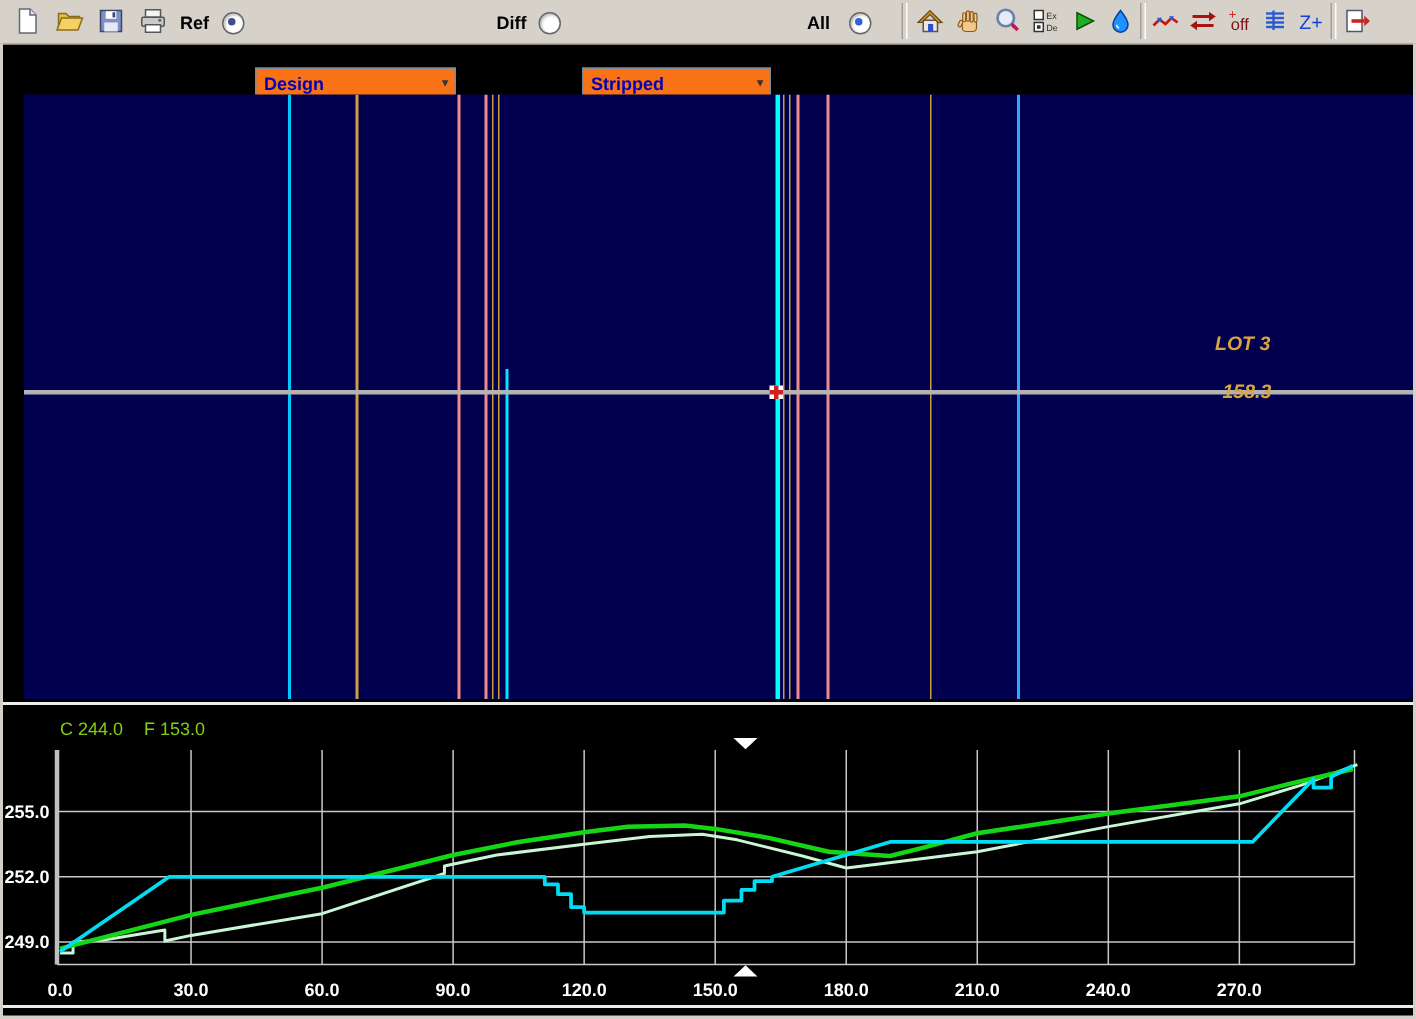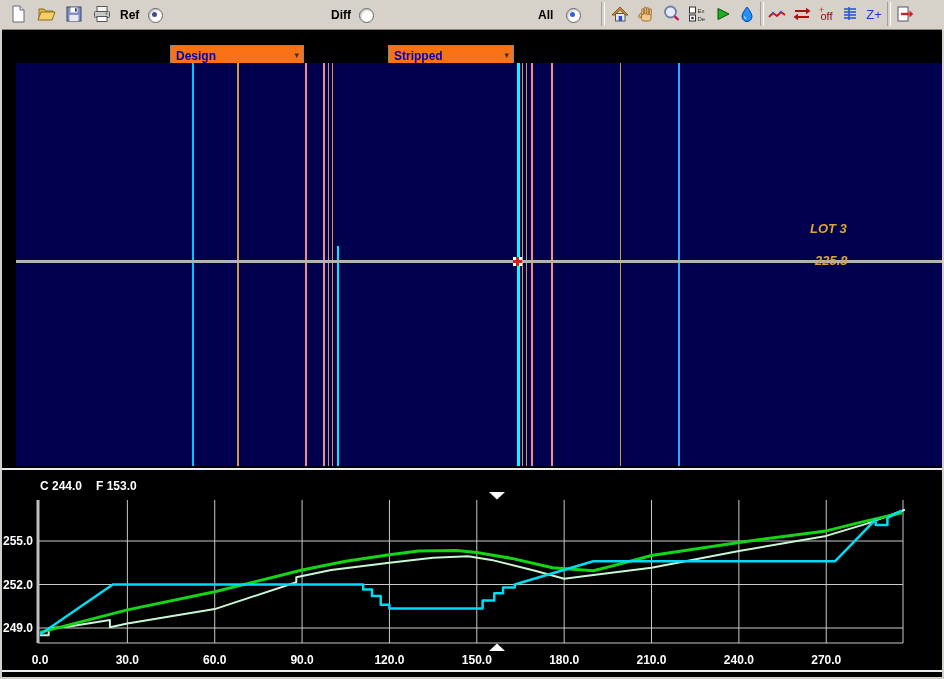--- a/index.html
+++ b/index.html
@@ -27,21 +27,21 @@
   .hline{position:absolute;left:0;top:197px;width:944px;height:3px;background:#b3b3b3;}
   .crosshair{position:absolute;left:497px;top:194px;width:9px;height:9px;background:#fff;}
   .crosshair:before{content:"";position:absolute;left:0;top:3px;width:9px;height:3px;background:#c22;}
   .crosshair:after{content:"";position:absolute;left:3px;top:0;width:3px;height:9px;background:#c22;}
   .plan-text{position:absolute;color:#d9a43c;font-style:italic;font-weight:bold;font-size:13px;white-space:nowrap;}
   
   .divider{position:absolute;left:0;top:466px;width:944px;height:6px;background:#000;}
   .divider:after{content:"";position:absolute;left:0;top:2px;width:944px;height:2px;background:#ececec;}
   
   .section{position:absolute;left:0;top:472px;width:944px;height:205px;background:#000;}
-  .status{position:absolute;left:40px;top:7px;color:#ffffff;font-weight:bold;font-size:12px;}
+  .status{position:absolute;left:40px;top:7px;color:#84cc16;font-weight:normal;font-size:12px;}
   .status span{margin-right:14px;}
   #chart-svg{position:absolute;left:0;top:0;}
   #chart-svg text{font-family:"Liberation Sans",sans-serif;font-weight:bold;font-size:12px;fill:#fff;}
   
   .edge-l,.edge-r{position:absolute;top:29px;width:2px;height:650px;background:#d4d0c8;z-index:40;}
   .edge-l{left:0}.edge-r{right:0}
   .edge-b{position:absolute;left:0;top:677px;width:944px;height:2px;background:#d4d0c8;z-index:40;}
 </style>
 </head>
 <body>
@@ -210,21 +210,21 @@
       <div class="plan-line" style="left: 501px; top: 0px; height: 436px; width: 3px; background: rgb(0, 255, 255);"></div>
       <div class="plan-line" style="left: 321px; top: 183px; height: 253px; width: 2px; background: rgb(0, 232, 255);"></div>
       <div class="plan-line" style="left: 316px; top: 0px; height: 436px; width: 1px; background: rgb(207, 159, 63);"></div>
       <div class="plan-line" style="left: 312px; top: 0px; height: 436px; width: 1px; background: rgb(207, 159, 63);"></div>
       <div class="plan-line" style="left: 307px; top: 0px; height: 436px; width: 2px; background: rgb(241, 138, 138);"></div>
       <div class="plan-line" style="left: 289px; top: 0px; height: 436px; width: 2px; background: rgb(241, 138, 138);"></div>
       <div class="plan-line" style="left: 221px; top: 0px; height: 436px; width: 2px; background: rgb(207, 159, 63);"></div>
       <div class="plan-line" style="left: 176px; top: 0px; height: 436px; width: 2px; background: rgb(0, 200, 255);"></div>
     <div class="hline"></div>
     <div class="plan-text" style="left:794px;top:158px">LOT 3</div>
-    <div class="plan-text" style="left:799px;top:190px">225.8</div>
+    <div class="plan-text" style="left:799px;top:190px">158.3</div>
     <div class="crosshair"></div>
   </div>
 
   <div class="divider"></div>
 
   <div class="section">
     <svg id="chart-svg" width="944" height="205">
         <rect x="0" y="198" width="944" height="2" fill="#ececec"></rect>
         <line x1="38" y1="156" x2="903" y2="156" stroke="#c9c9c9" stroke-width="1"></line>
         <line x1="38" y1="112.5" x2="903" y2="112.5" stroke="#c9c9c9" stroke-width="1"></line>

